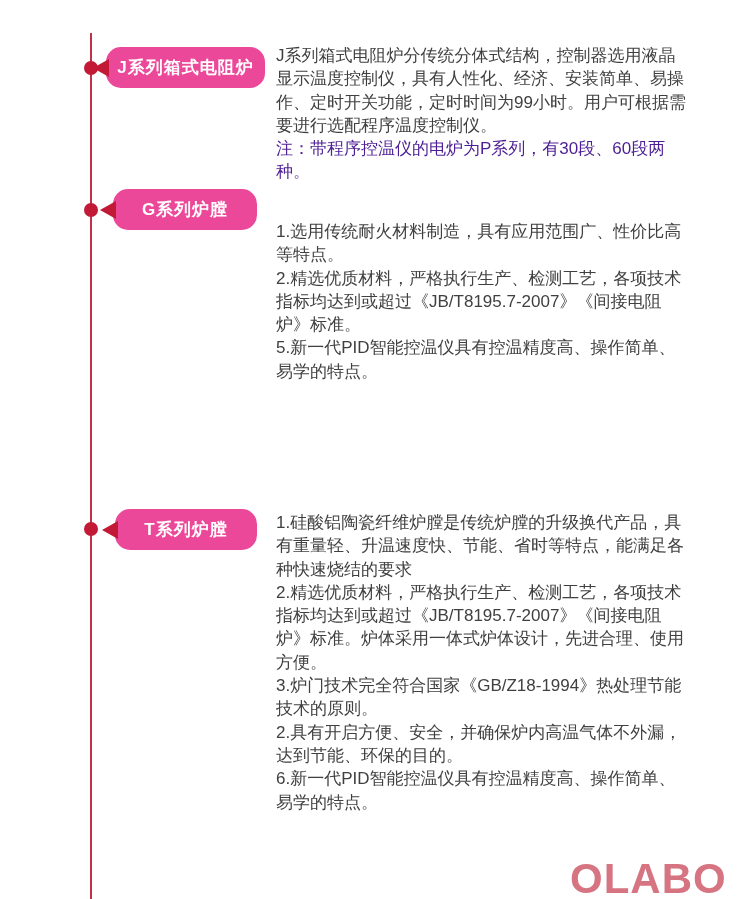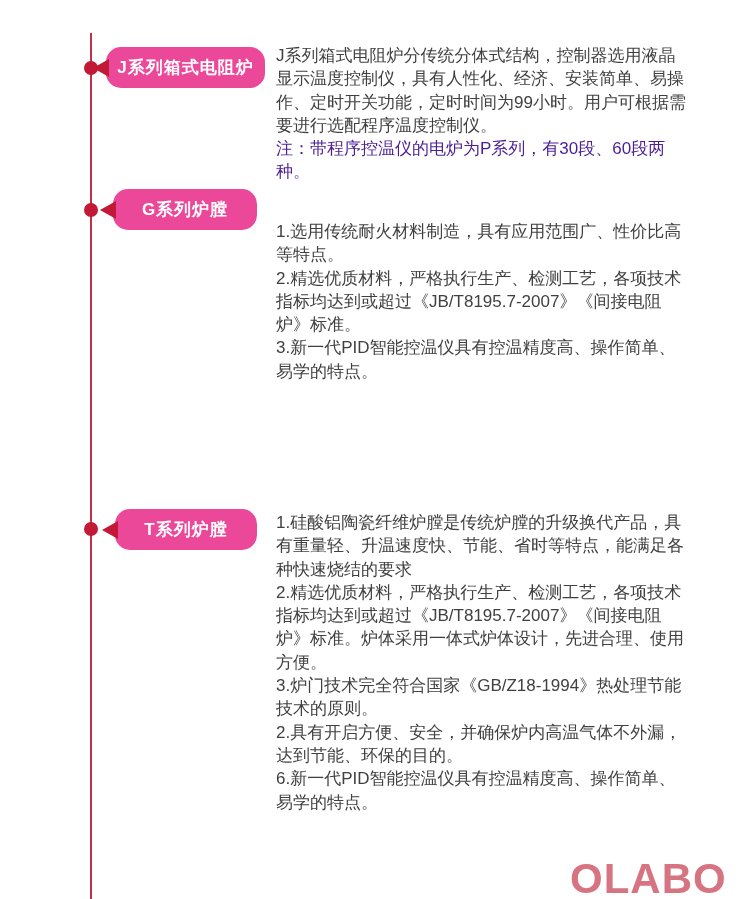--- a/index.html
+++ b/index.html
@@ -74,21 +74,21 @@
   <p class="note">注：带程序控温仪的电炉为P系列，有30段、60段两种。</p>
 </div>
 
 <span class="dot dot-2"></span>
 <div class="banner banner-2">
   <span class="banner-label">G系列炉膛</span>
 </div>
 <div class="content content-2">
   <p>1.选用传统耐火材料制造，具有应用范围广、性价比高等特点。</p>
   <p>2.精选优质材料，严格执行生产、检测工艺，各项技术指标均达到或超过《JB/T8195.7-2007》《间接电阻炉》标准。</p>
-  <p>3.新一代PID智能控温仪具有控温精度高、操作简单、易学的特点。</p>
+  <p>5.新一代PID智能控温仪具有控温精度高、操作简单、易学的特点。</p>
 </div>
 
 <span class="dot dot-3"></span>
 <div class="banner banner-3">
   <span class="banner-label">T系列炉膛</span>
 </div>
 <div class="content content-3">
   <p>1.硅酸铝陶瓷纤维炉膛是传统炉膛的升级换代产品，具有重量轻、升温速度快、节能、省时等特点，能满足各种快速烧结的要求</p>
   <p>2.精选优质材料，严格执行生产、检测工艺，各项技术指标均达到或超过《JB/T8195.7-2007》《间接电阻炉》标准。炉体采用一体式炉体设计，先进合理、使用方便。</p>
   <p>3.炉门技术完全符合国家《GB/Z18-1994》热处理节能技术的原则。</p>

